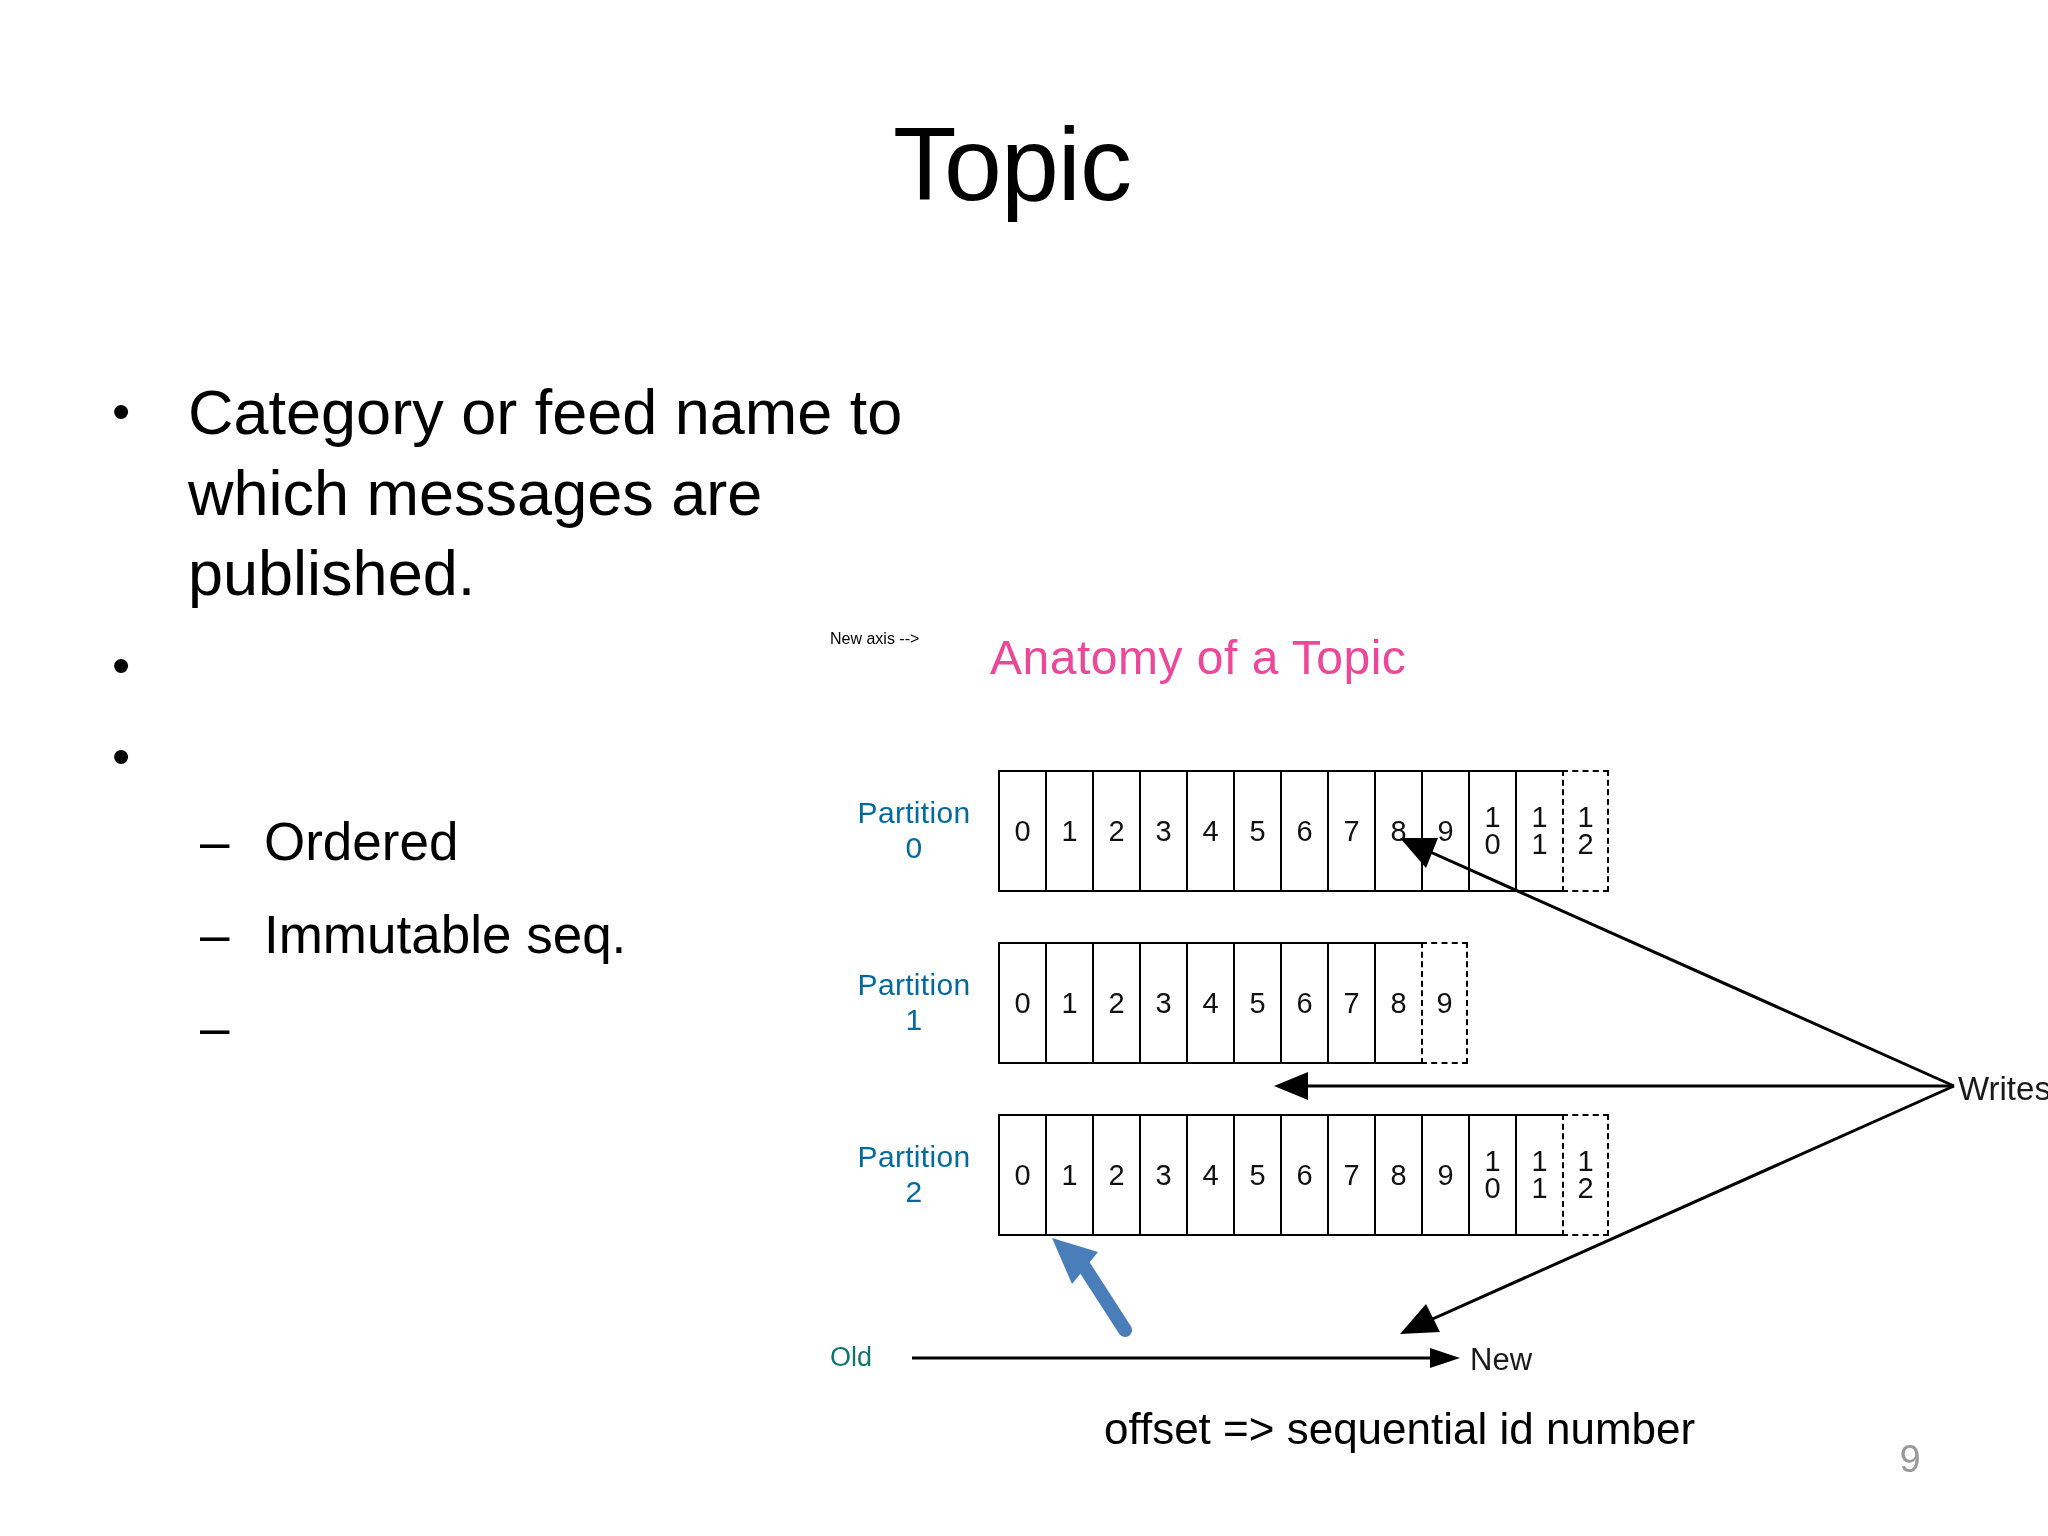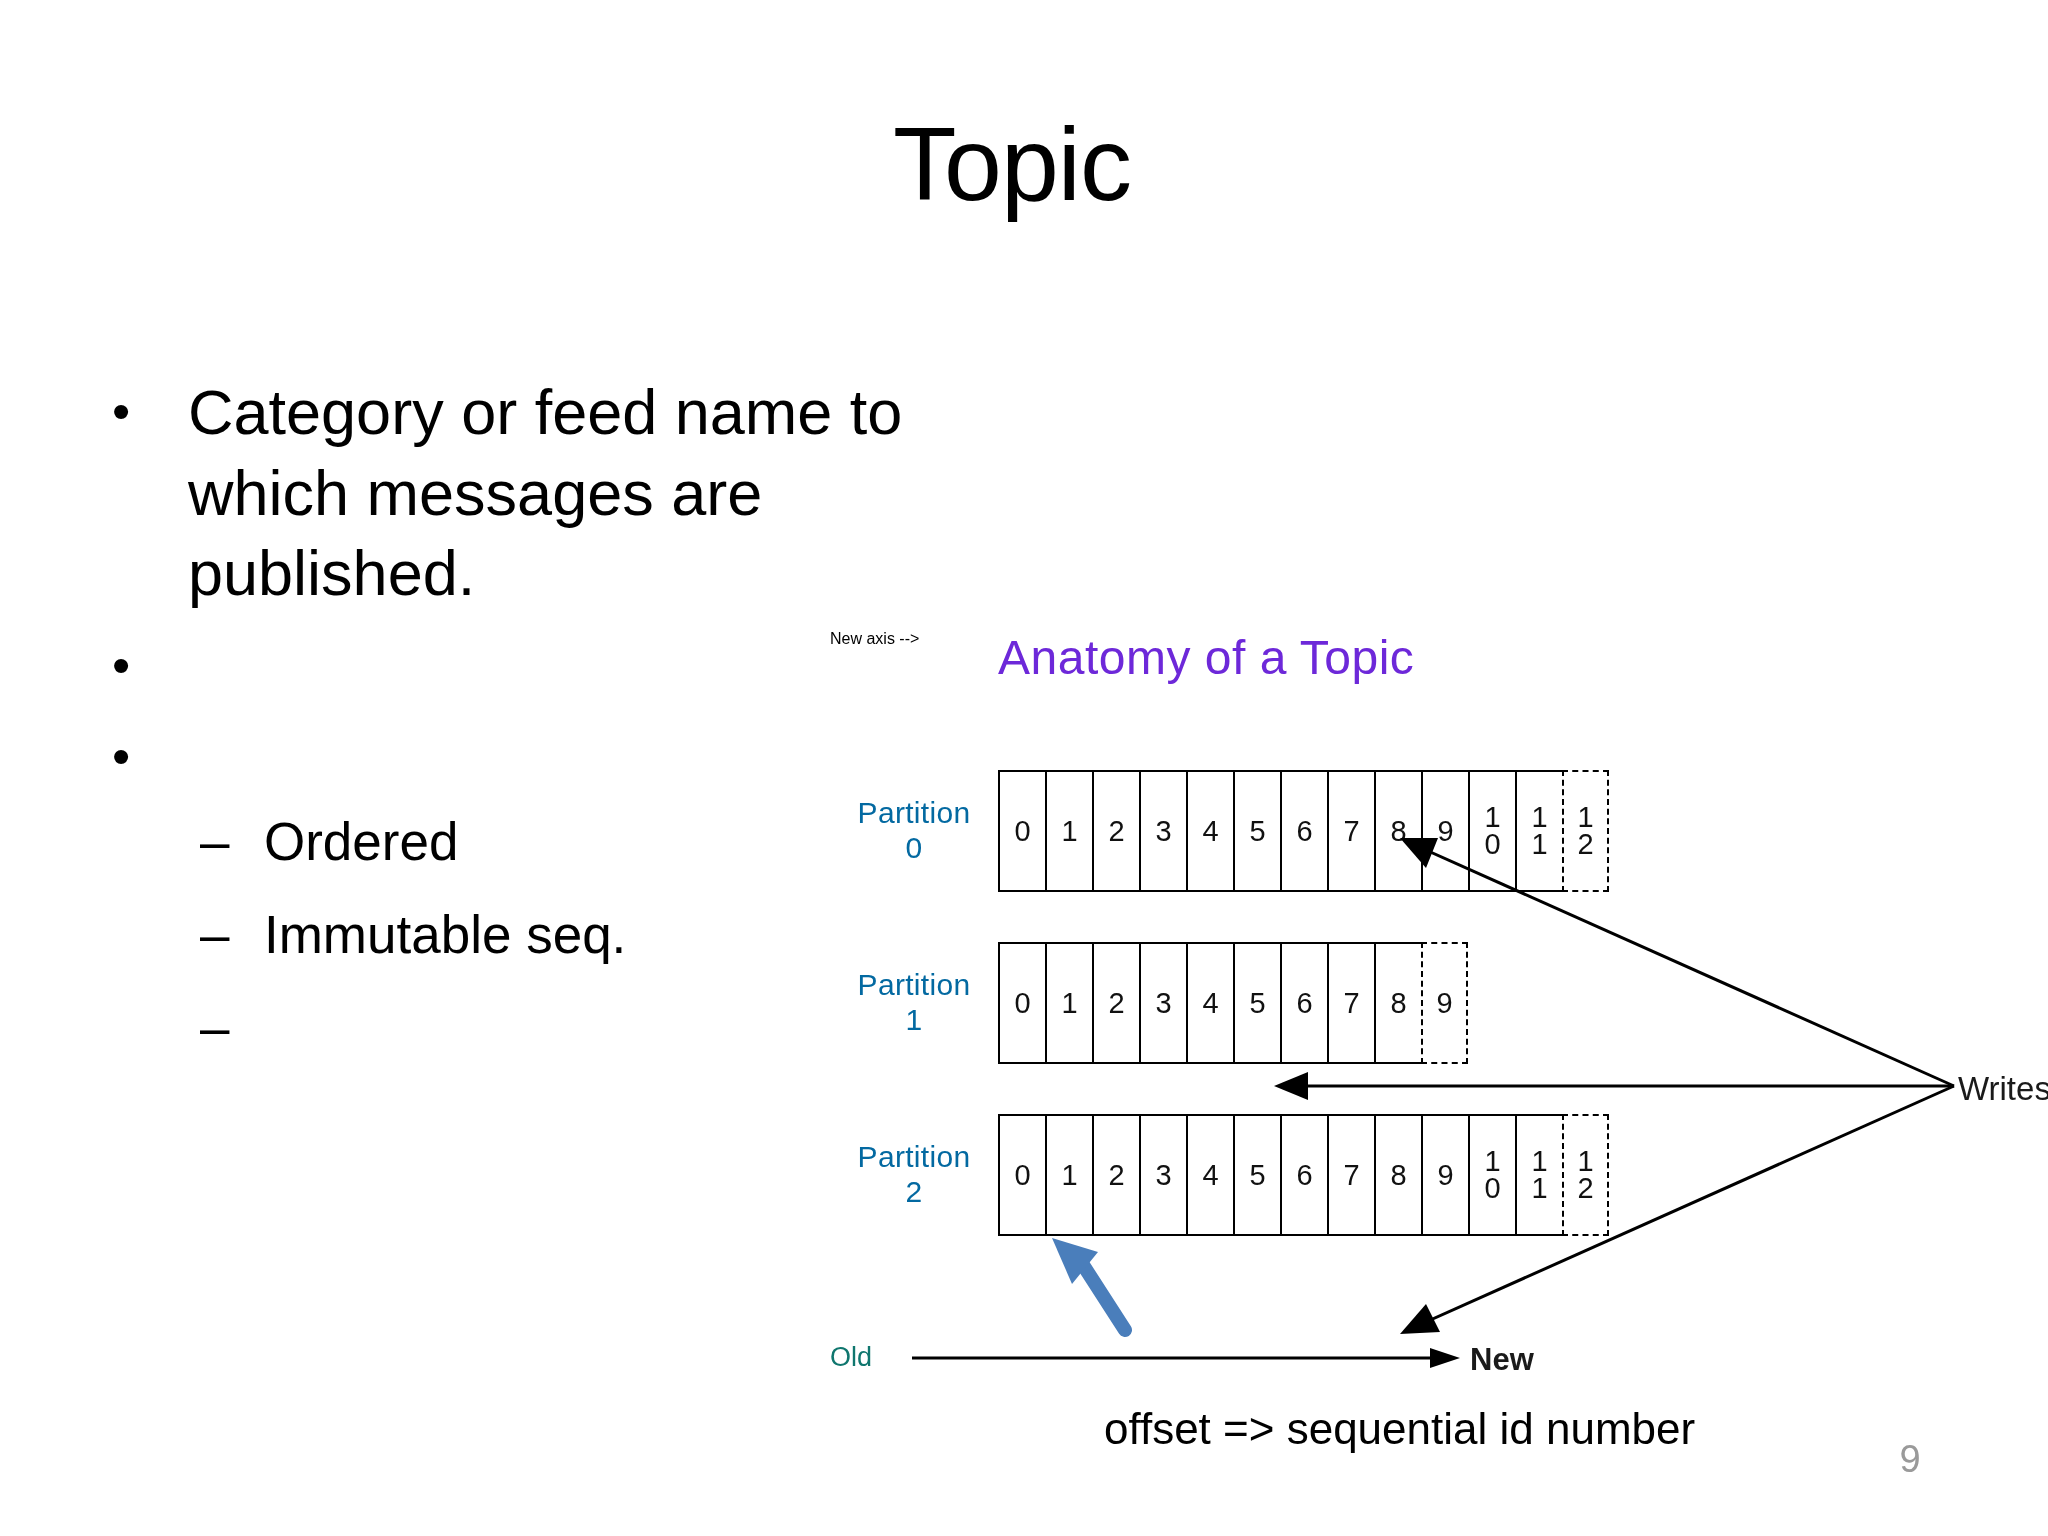--- a/index.html
+++ b/index.html
@@ -74,26 +74,26 @@
   
   #diagram {
     position: absolute;
     left: 830px;
     top: 630px;
     width: 1200px;
     height: 820px;
   }
   #diagram-title {
     position: absolute;
-    left: 168px;
+    left: 160px;
     top: 0px;
     font-size: 48px;
     font-family: "Liberation Sans", sans-serif;
     letter-spacing: 0.5px;
-    color: #6d28d9;
+    color: #ec4899;
     white-space: nowrap;
   }
 
   .partition-row {
     position: absolute;
     display: flex;
     align-items: center;
   }
   .partition-label {
     width: 168px;
@@ -149,21 +149,20 @@
     top: 12px;
     font-size: 27px;
     color: #0f766e;
   }
   #new-label {
     position: absolute;
     left: 640px;
     top: 12px;
     font-size: 31px;
     color: #1a1a1a;
-    font-weight: bold;
   }
 
   
   #writes-label {
     position: absolute;
     left: 1128px;
     top: 440px;
     font-size: 33px;
     color: #1a1a1a;
     white-space: nowrap;

